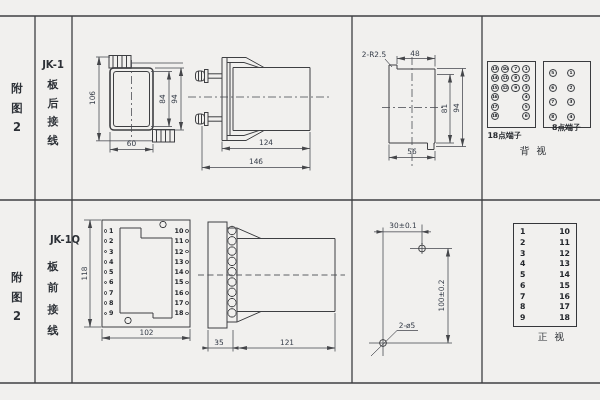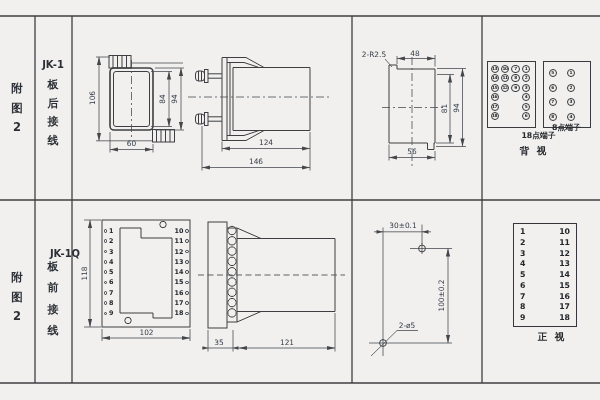--- a/index.html
+++ b/index.html
@@ -18,21 +18,21 @@
   .stack{display:flex;flex-direction:column;align-items:center;text-align:center;font-weight:600}
   .stack span{display:block}
   .fig{font-size:11.5px;line-height:19.5px;width:22px}
   .wire{font-size:11px;width:34px}
   .model{font-size:10px;font-weight:700;text-align:center}
   .gridbox{border:1.2px solid #3a3b3e;display:flex;flex-direction:column}
   .trow{display:flex}
   .tc{width:8.2px;height:8.2px;border:1px solid #33363b;border-radius:50%;font-size:4.3px;font-weight:700;line-height:6.2px;text-align:center;color:#23262b;letter-spacing:-.3px;overflow:hidden}
   .ghost{visibility:hidden}
   .small-label{font-size:7.8px;font-weight:600;text-align:center;color:#26292e}
-  .view-label{font-size:9.5px;font-weight:700;text-align:center;letter-spacing:2px;color:#26292e}
+  .view-label{font-size:9.5px;font-weight:400;text-align:center;letter-spacing:2px;color:#26292e}
   .termcol{display:flex;flex-direction:column}
   .termcol .trw{height:10.3px;display:flex;align-items:center;font-size:6.4px;font-weight:600;color:#23262b}
   .dot{width:3.6px;height:3.6px;border:1px solid #33363b;border-radius:50%;display:inline-block;flex:none}
   .trw .n{padding:0 2px}
   .trw .nr{flex:1;text-align:right;padding-right:2px}
   .tablebox{border:1.4px solid #35363a;padding:4px 6px;display:flex;flex-direction:column;justify-content:space-between}
   .tablebox .rw{display:flex;justify-content:space-between;font-size:7.8px;font-weight:600;color:#23262b;line-height:8px}
 </style>
 </head>
 <body>
@@ -242,21 +242,21 @@
   <span>后</span>
   <span>接</span>
   <span>线</span>
 </div>
 
 <div class="abs stack fig" style="left:6px;top:268px">
   <span>附</span>
   <span>图</span>
   <span>2</span>
 </div>
-<div class="abs model" style="left:35px;top:248px;width:60px">JK-1Q</div>
+<div class="abs model" style="left:35px;top:234px;width:60px">JK-1Q</div>
 <div class="abs stack wire" style="left:36px;top:256px;line-height:21.4px">
   <span>板</span>
   <span>前</span>
   <span>接</span>
   <span>线</span>
 </div>
 
 <div class="abs gridbox" style="left:487px;top:61px;width:49px;height:67px;padding:2.5px 0 0 1.5px">
   <div class="trow" style="height:9.5px">
     <span class="tc" style="margin-left:1px">13</span>
@@ -308,21 +308,21 @@
   <div class="trow" style="height:15px">
     <span class="tc">7</span>
     <span class="tc" style="margin-left:10px">3</span>
   </div>
   <div class="trow" style="height:15px">
     <span class="tc">8</span>
     <span class="tc" style="margin-left:10px">4</span>
   </div>
 </div>
 
-<div class="abs small-label" style="left:510px;top:130px;width:57px">18点端子</div>
+<div class="abs small-label" style="left:476px;top:130px;width:57px">18点端子</div>
 <div class="abs small-label" style="left:540px;top:122px;width:53px">8点端子</div>
 <div class="abs view-label" style="left:502px;top:145px;width:64px">背 视</div>
 
 <div class="abs termcol" style="left:103.5px;top:225.8px;width:16px">
   <div class="trw">
       <span class="dot"></span>
       <span class="n">1</span>
     </div>
   <div class="trw">
       <span class="dot"></span>

